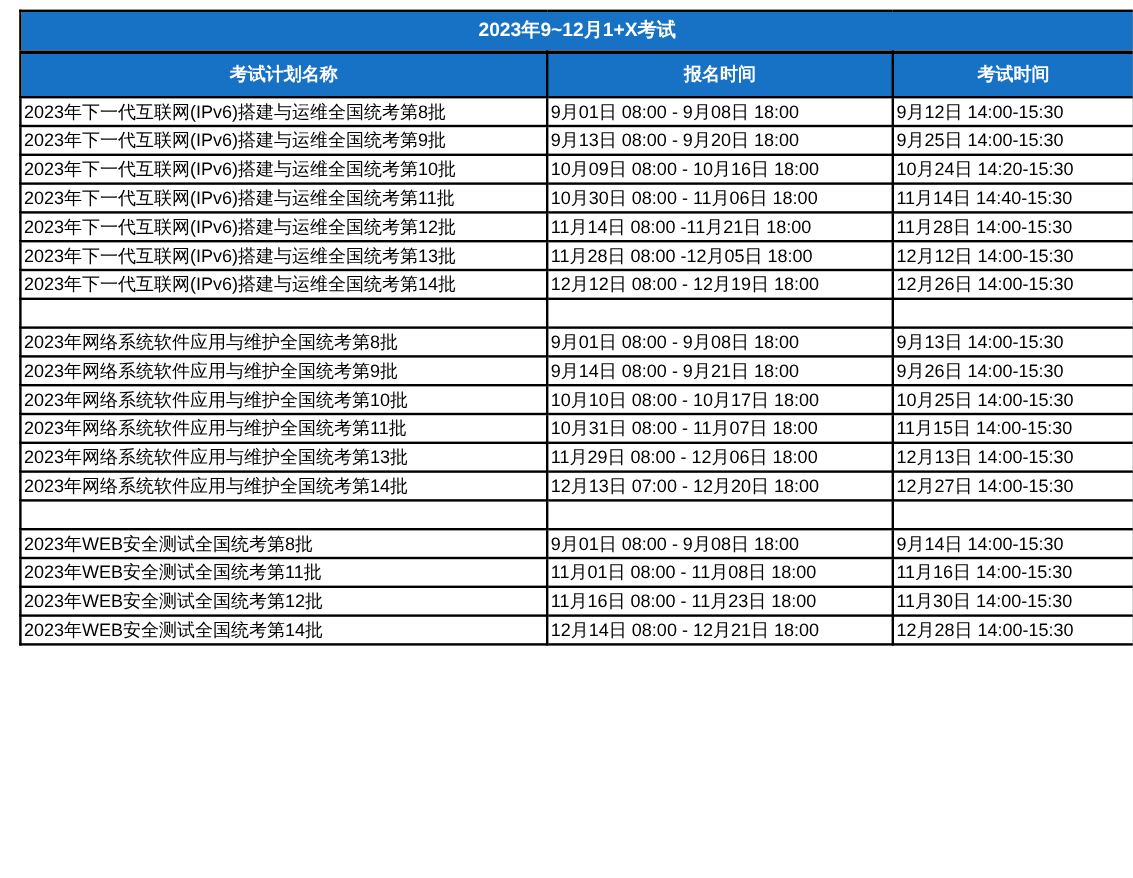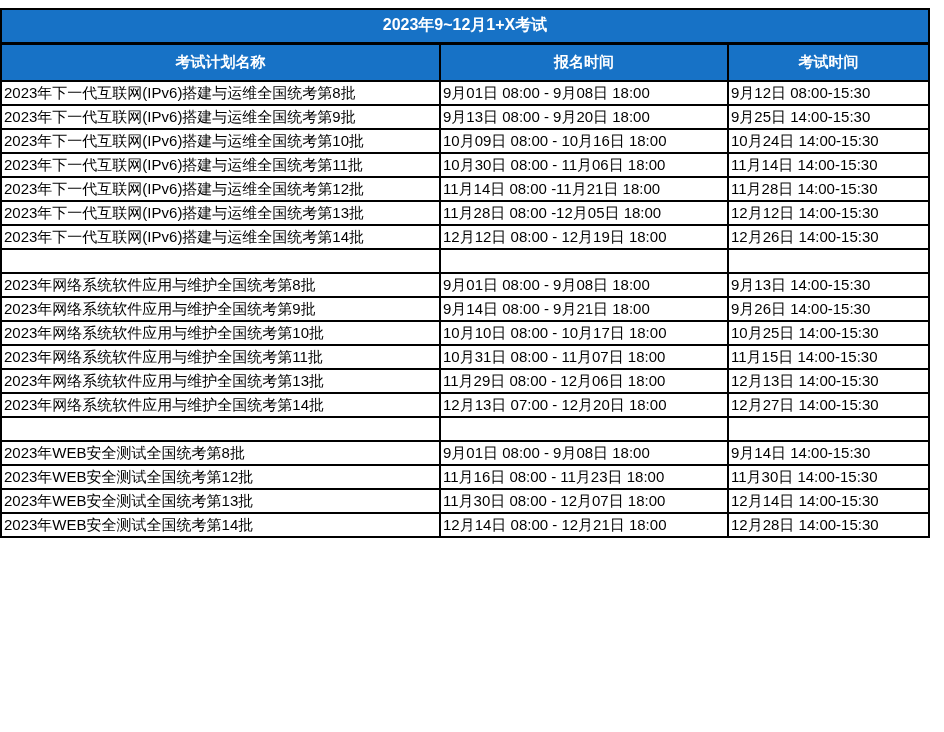--- a/index.html
+++ b/index.html
@@ -4,21 +4,21 @@
 <style>
   :root{
     --header-bg:#1772C6;
     --header-text:#FFFFFF;
     --border-color:#000000;
     --row-bg:#FFFFFF;
     --row-text:#000000;
   }
   html,body{margin:0;padding:0;background:#FFFFFF;}
   body{font-family:"Liberation Sans","DejaVu Sans",sans-serif;}
-  .page{width:944px;height:732px;box-sizing:border-box;padding:8px 8px 2px 0;background:#FFFFFF;}
+  .page{width:944px;height:732px;box-sizing:border-box;padding:8px 8px 2px 16px;background:#FFFFFF;}
   table.exam-table{
     border-collapse:collapse;
     width:928px;
     table-layout:fixed;
   }
   table.exam-table col.c1{width:439px;}
   table.exam-table col.c2{width:288px;}
   table.exam-table col.c3{width:201px;}
   table.exam-table th, table.exam-table td{
     border:2px solid var(--border-color);
@@ -74,36 +74,36 @@
       <tr class="header-row">
         <th>考试计划名称</th>
         <th>报名时间</th>
         <th>考试时间</th>
       </tr>
     </thead>
     <tbody id="table-body">
         <tr>
           <td>2023年下一代互联网(IPv6)搭建与运维全国统考第8批</td>
           <td>9月01日 08:00 - 9月08日 18:00</td>
-          <td>9月12日 08:00-15:30</td>
+          <td>9月12日 14:00-15:30</td>
         </tr>
         <tr>
           <td>2023年下一代互联网(IPv6)搭建与运维全国统考第9批</td>
           <td>9月13日 08:00 - 9月20日 18:00</td>
           <td>9月25日 14:00-15:30</td>
         </tr>
         <tr>
           <td>2023年下一代互联网(IPv6)搭建与运维全国统考第10批</td>
           <td>10月09日 08:00 - 10月16日 18:00</td>
-          <td>10月24日 14:00-15:30</td>
+          <td>10月24日 14:20-15:30</td>
         </tr>
         <tr>
           <td>2023年下一代互联网(IPv6)搭建与运维全国统考第11批</td>
           <td>10月30日 08:00 - 11月06日 18:00</td>
-          <td>11月14日 14:00-15:30</td>
+          <td>11月14日 14:40-15:30</td>
         </tr>
         <tr>
           <td>2023年下一代互联网(IPv6)搭建与运维全国统考第12批</td>
           <td>11月14日 08:00 -11月21日 18:00</td>
           <td>11月28日 14:00-15:30</td>
         </tr>
         <tr>
           <td>2023年下一代互联网(IPv6)搭建与运维全国统考第13批</td>
           <td>11月28日 08:00 -12月05日 18:00</td>
           <td>12月12日 14:00-15:30</td>
@@ -152,28 +152,28 @@
           <td></td>
           <td></td>
           <td></td>
         </tr>
         <tr>
           <td>2023年WEB安全测试全国统考第8批</td>
           <td>9月01日 08:00 - 9月08日 18:00</td>
           <td>9月14日 14:00-15:30</td>
         </tr>
         <tr>
+          <td>2023年WEB安全测试全国统考第11批</td>
+          <td>11月01日 08:00 - 11月08日 18:00</td>
+          <td>11月16日 14:00-15:30</td>
+        </tr>
+        <tr>
           <td>2023年WEB安全测试全国统考第12批</td>
           <td>11月16日 08:00 - 11月23日 18:00</td>
           <td>11月30日 14:00-15:30</td>
-        </tr>
-        <tr>
-          <td>2023年WEB安全测试全国统考第13批</td>
-          <td>11月30日 08:00 - 12月07日 18:00</td>
-          <td>12月14日 14:00-15:30</td>
         </tr>
         <tr>
           <td>2023年WEB安全测试全国统考第14批</td>
           <td>12月14日 08:00 - 12月21日 18:00</td>
           <td>12月28日 14:00-15:30</td>
         </tr>
       </tbody>
   </table>
 </div>
 

